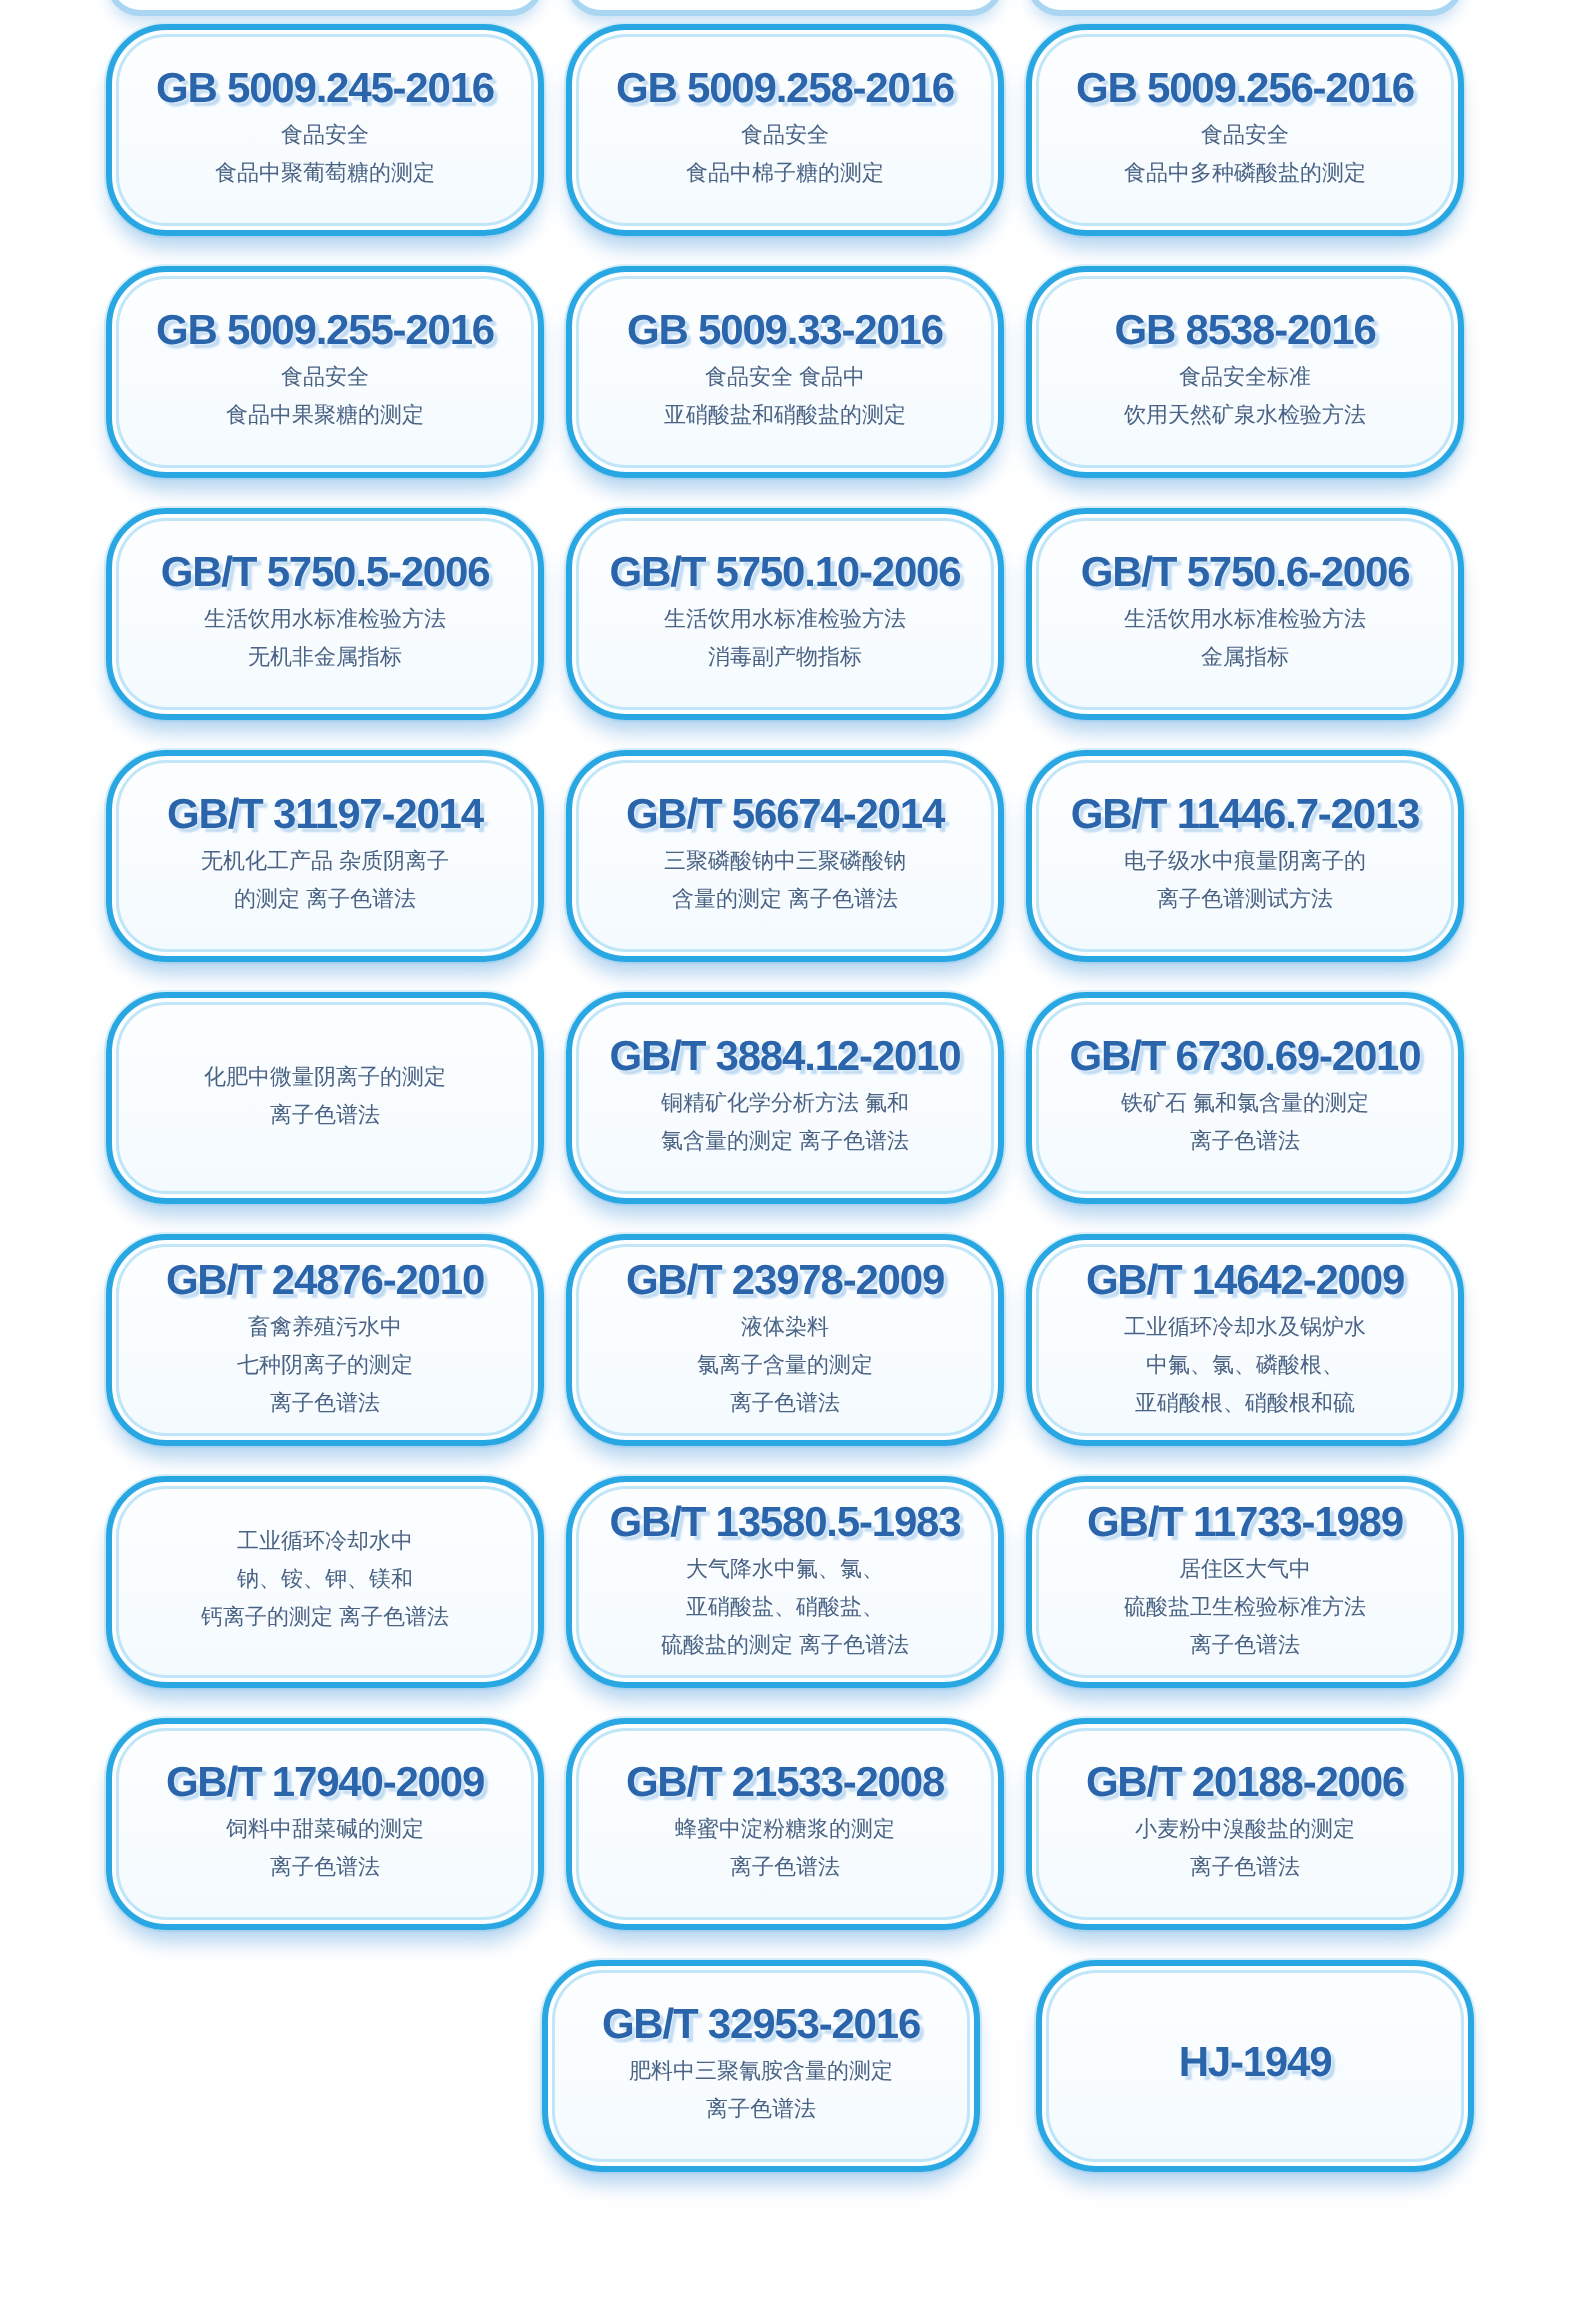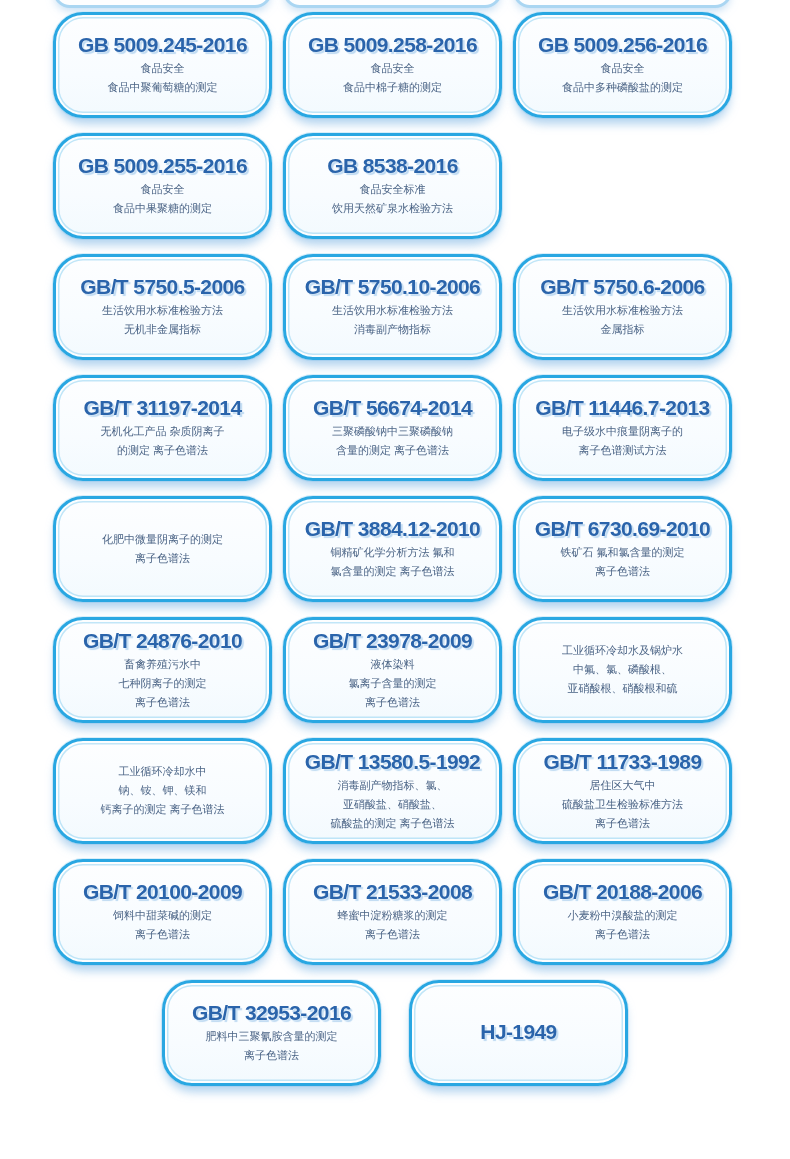--- a/index.html
+++ b/index.html
@@ -14,21 +14,21 @@
     box-sizing:border-box;
     padding:0 53px;
   }
   .row{
     display:flex;
     justify-content:flex-start;
     gap:11px;
     margin-bottom:15px;
   }
   .row.centered{
-    justify-content:center;
+    justify-content:flex-end;
     gap:28px;
   }
   
   .row.partial{
     margin-bottom:4px;
     gap:11px;
     overflow:visible;
   }
   .cut-card{
     width:219px;height:34px;
@@ -104,20 +104,25 @@
     </div>
   </div>
 
   <div class="row">
     <div class="card">
       <div class="code">GB 5009.255-2016</div>
       <div class="desc">食品安全
 食品中果聚糖的测定</div>
     </div>
     <div class="card">
+      <div class="code">GB 5009.33-2016</div>
+      <div class="desc">食品安全 食品中
+亚硝酸盐和硝酸盐的测定</div>
+    </div>
+    <div class="card">
       <div class="code">GB 8538-2016</div>
       <div class="desc">食品安全标准
 饮用天然矿泉水检验方法</div>
     </div>
   </div>
 
   <div class="row">
     <div class="card">
       <div class="code">GB/T 5750.5-2006</div>
       <div class="desc">生活饮用水标准检验方法
@@ -177,49 +182,50 @@
 七种阴离子的测定
 离子色谱法</div>
     </div>
     <div class="card">
       <div class="code">GB/T 23978-2009</div>
       <div class="desc">液体染料
 氯离子含量的测定
 离子色谱法</div>
     </div>
     <div class="card">
+      <div class="code">GB/T 14642-2009</div>
       <div class="desc">工业循环冷却水及锅炉水
 中氟、氯、磷酸根、
 亚硝酸根、硝酸根和硫</div>
     </div>
   </div>
 
   <div class="row">
     <div class="card">
       <div class="desc">工业循环冷却水中
 钠、铵、钾、镁和
 钙离子的测定 离子色谱法</div>
     </div>
     <div class="card">
-      <div class="code">GB/T 13580.5-1992</div>
-      <div class="desc">消毒副产物指标、氯、
+      <div class="code">GB/T 13580.5-1983</div>
+      <div class="desc">大气降水中氟、氯、
 亚硝酸盐、硝酸盐、
 硫酸盐的测定 离子色谱法</div>
     </div>
     <div class="card">
       <div class="code">GB/T 11733-1989</div>
       <div class="desc">居住区大气中
 硫酸盐卫生检验标准方法
 离子色谱法</div>
     </div>
   </div>
 
   <div class="row">
     <div class="card">
-      <div class="code">GB/T 20100-2009</div>
+      <div class="code">GB/T 17940-2009</div>
       <div class="desc">饲料中甜菜碱的测定
 离子色谱法</div>
     </div>
     <div class="card">
       <div class="code">GB/T 21533-2008</div>
       <div class="desc">蜂蜜中淀粉糖浆的测定
 离子色谱法</div>
     </div>
     <div class="card">
       <div class="code">GB/T 20188-2006</div>

